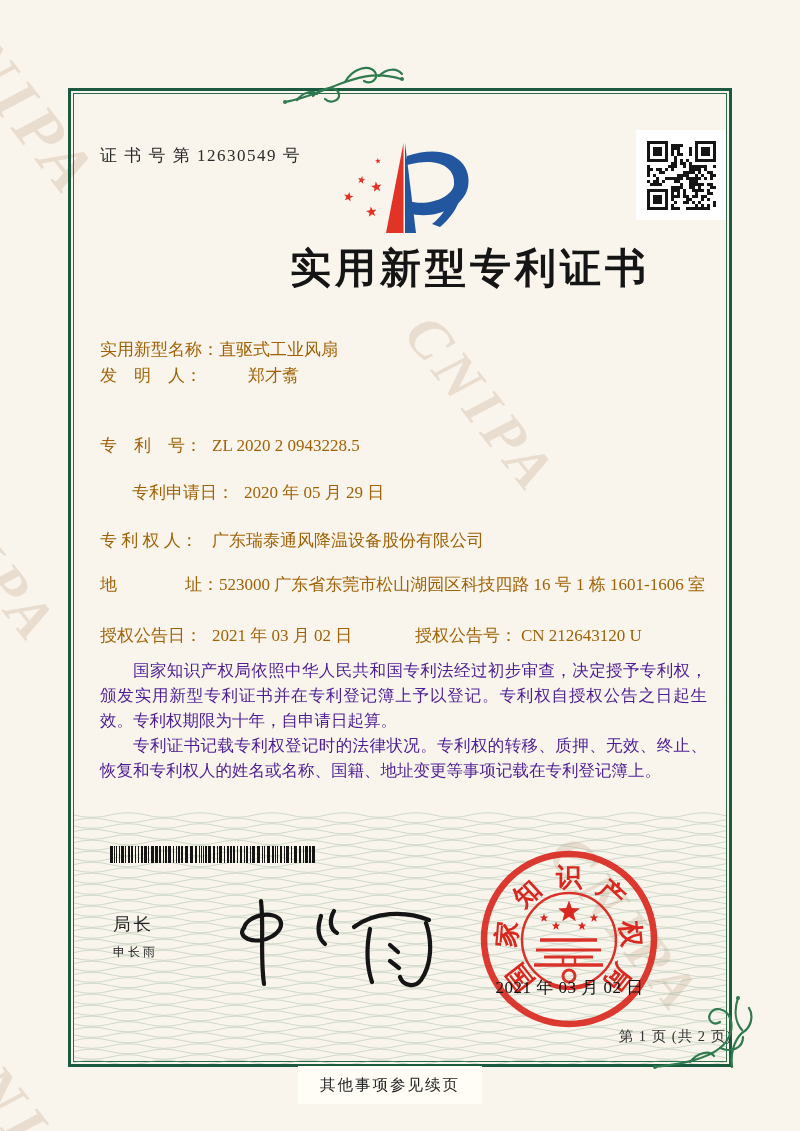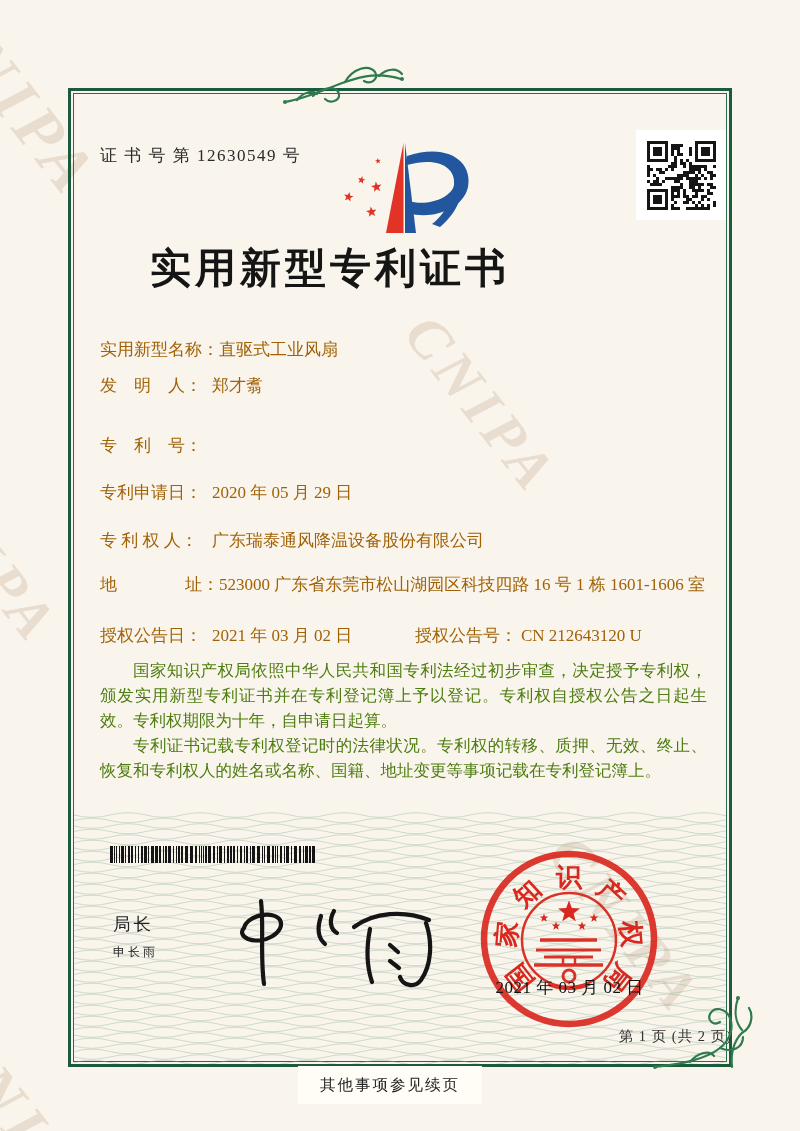--- a/index.html
+++ b/index.html
@@ -20,32 +20,32 @@
 
   .guilloche { position:absolute; left:74px; top:812px; }
 
   .cert-no { position:absolute; left:100px; top:144px; font-size:17px;
              letter-spacing:1.5px; color:#2a2a2a; }
 
   .logo { position:absolute; left:330px; top:135px; }
   .qr-box { position:absolute; left:636px; top:130px; width:90px; height:90px;
             background:#ffffff; display:flex; align-items:center; justify-content:center; }
 
-  .title { position:absolute; left:150px; top:241px; width:500px; text-align:left;
+  .title { position:absolute; left:150px; top:241px; width:500px; text-align:right;
            font-size:41px; font-weight:bold; letter-spacing:4px; color:#151515; }
 
   .field-row { position:absolute; left:100px; width:608px; display:flex;
                font-size:17px; line-height:1.4; color:#a16207; }
   .field-label { flex:0 0 auto; min-width:112px; white-space:nowrap; }
   .field-value { flex:1 1 auto; }
   .pair2 { position:absolute; left:315px; top:0; display:flex; }
   .pair2 .field-label { min-width:0; margin-right:4px; }
 
   .paragraphs { position:absolute; left:100px; top:658px; width:607px;
-                font-size:16.5px; line-height:1.52; text-align:justify; color:#4d7c0f; }
+                font-size:16.5px; line-height:1.52; text-align:justify; color:#4c1d95; }
   .paragraphs p { text-indent:2em; }
 
   .barcode { position:absolute; left:110px; top:846px; }
 
   .signer-title { position:absolute; left:113px; top:912px; font-size:17.5px;
                   font-family:"Liberation Sans","DejaVu Sans",sans-serif;
                   font-weight:500; color:#222; letter-spacing:3px; }
   .signer-name  { position:absolute; left:113px; top:944px; font-size:12px;
                   font-family:"Liberation Sans","DejaVu Sans",sans-serif;
                   font-weight:500; color:#222; letter-spacing:3px; }
@@ -410,28 +410,29 @@
         <rect x="60" y="66" width="3" height="3" fill="#151515"></rect>
       </svg>
   </div>
 
   <div class="title">实用新型专利证书</div>
 
   <div class="field-row" style="top:338px;">
     <span class="field-label">实用新型名称：</span>
     <span class="field-value">直驱式工业风扇</span>
   </div>
-  <div class="field-row" style="top:374px;">
+  <div class="field-row" style="top:364px;gap:36px;">
     <span class="field-label">发　明　人：</span>
     <span class="field-value">郑才翥</span>
   </div>
   <div class="field-row" style="top:434px;">
     <span class="field-label">专　利　号：</span>
-  </div>
-  <div class="field-row" style="top:481px;">
+    <span class="field-value">ZL 2020 2 0943228.5</span>
+  </div>
+  <div class="field-row" style="top:481px;margin-left:32px;">
     <span class="field-label">专利申请日：</span>
     <span class="field-value">2020 年 05 月 29 日</span>
   </div>
   <div class="field-row" style="top:529px;">
     <span class="field-label">专 利 权 人：</span>
     <span class="field-value">广东瑞泰通风降温设备股份有限公司</span>
   </div>
   <div class="field-row" style="top:573px; width:605px;">
     <span class="field-label">地　　　　址：</span>
     <span class="field-value">523000 广东省东莞市松山湖园区科技四路 16 号 1 栋 1601-1606 室</span>

